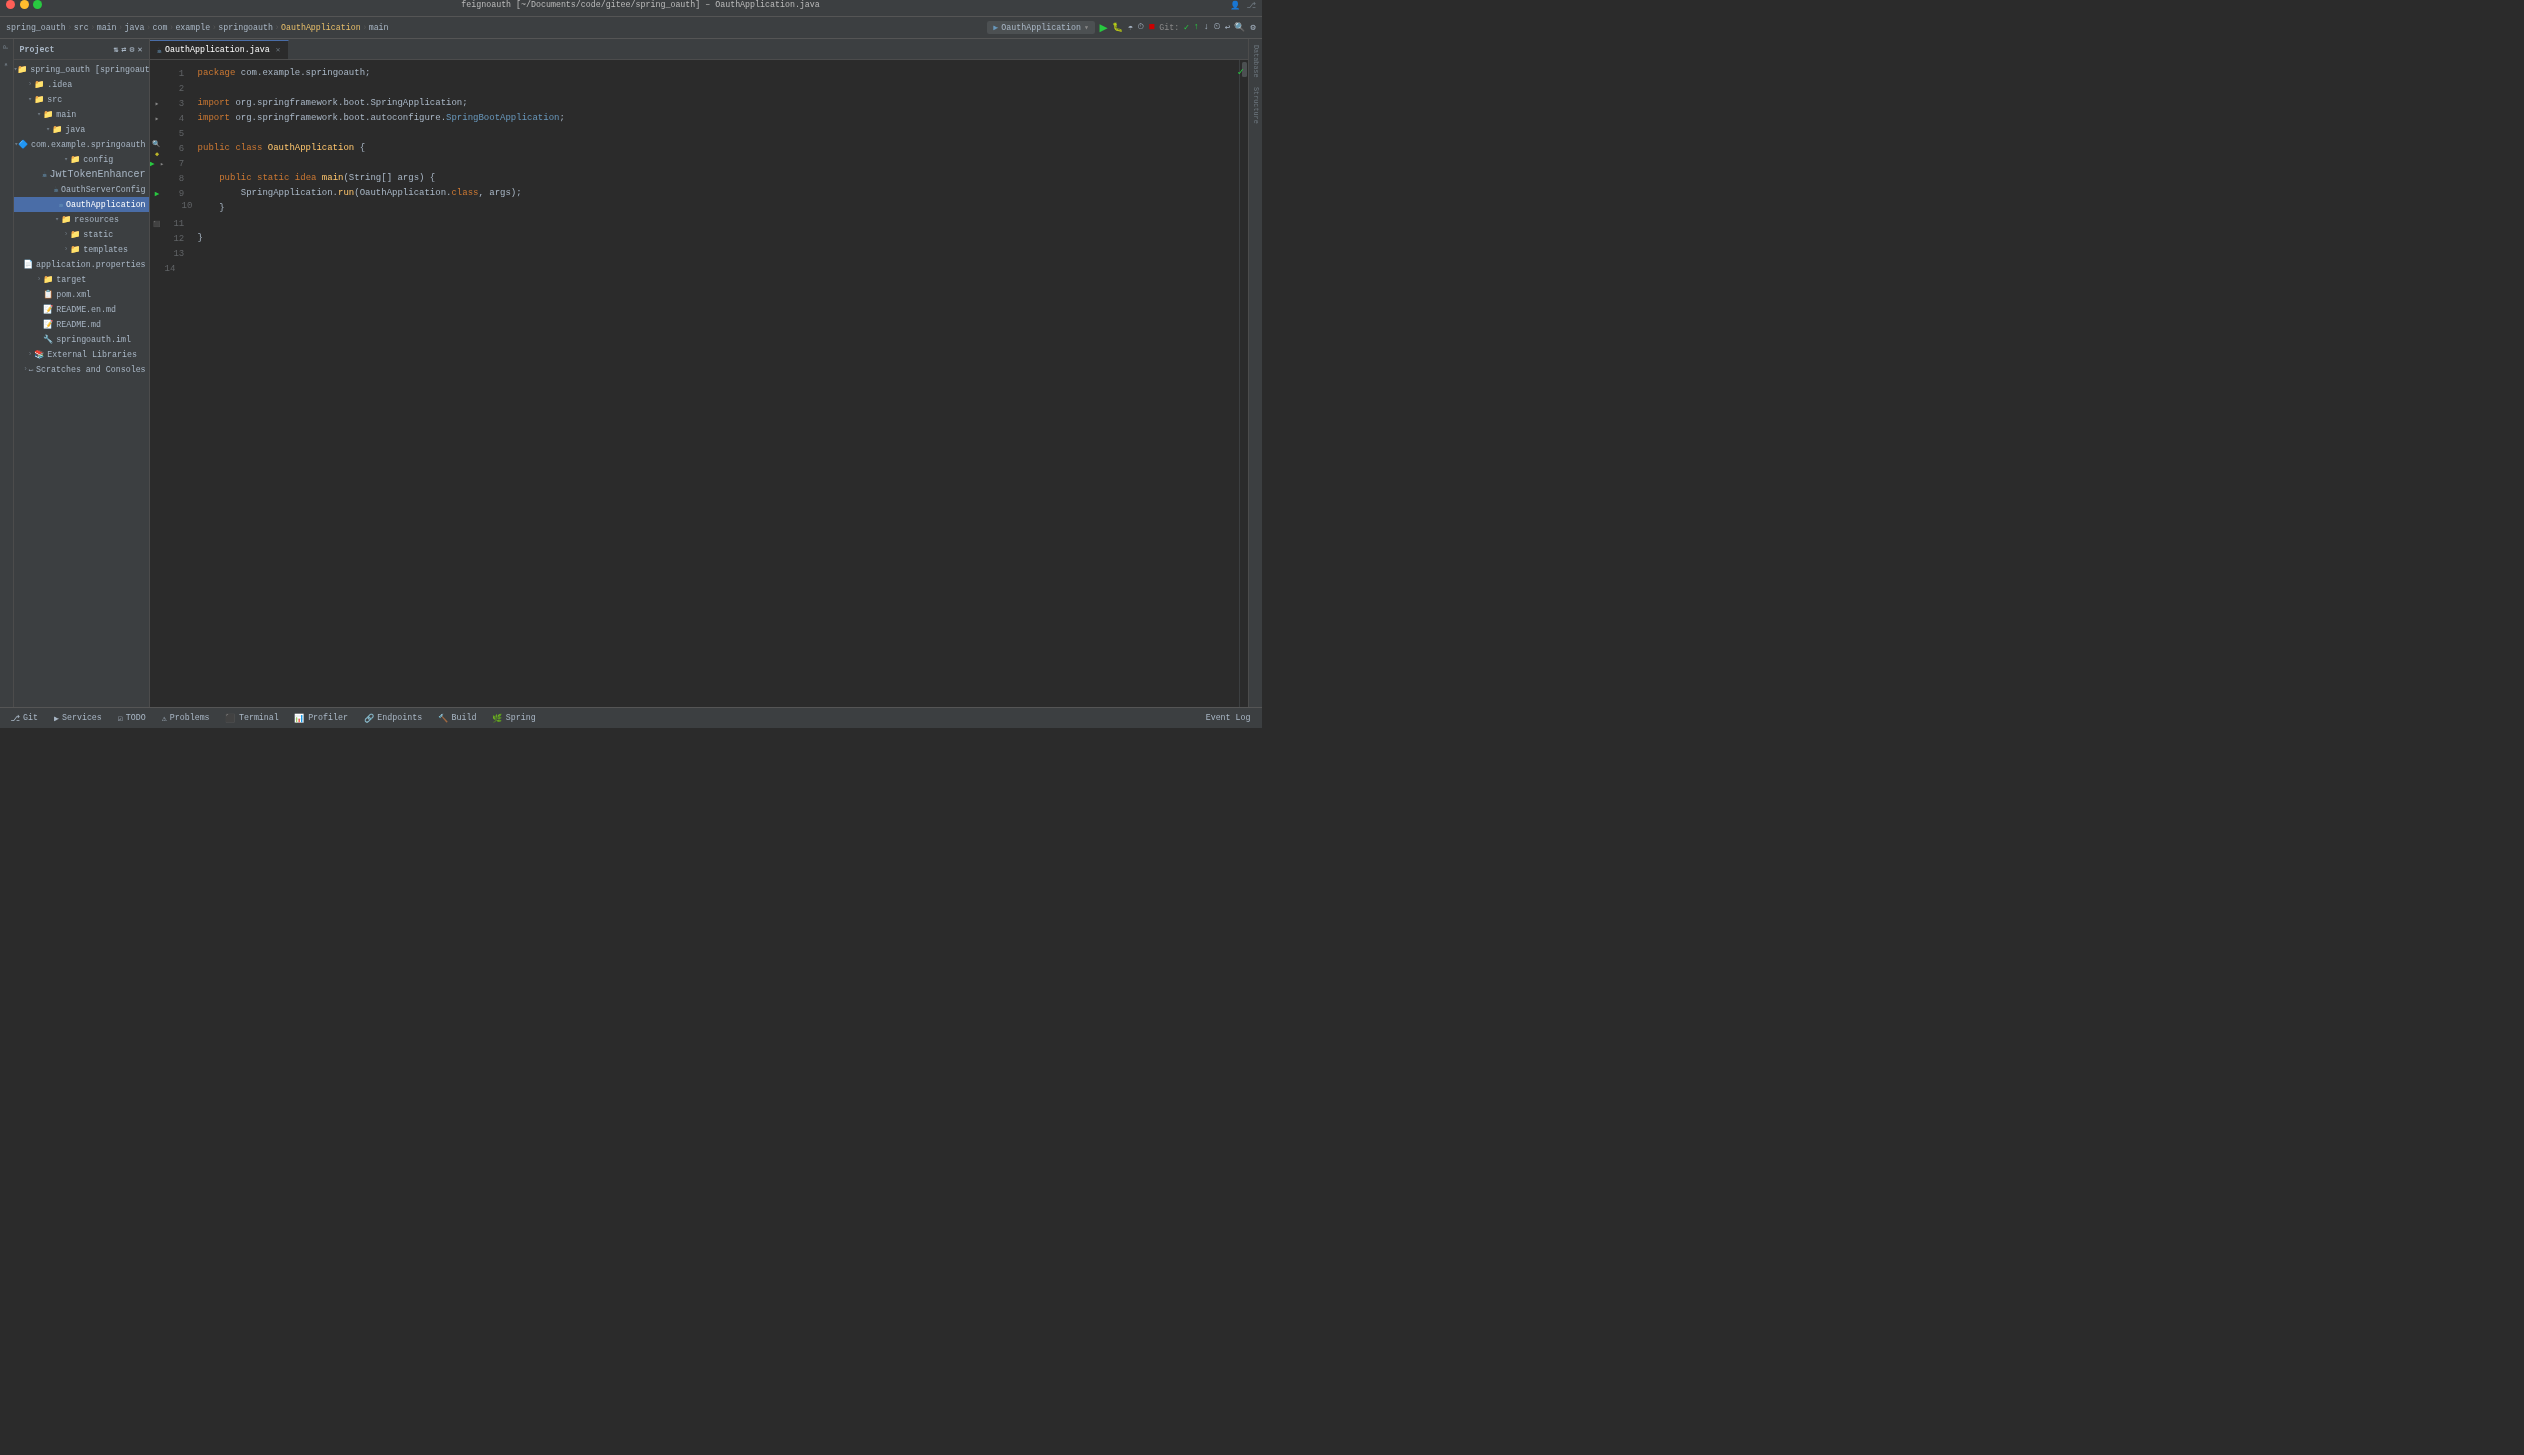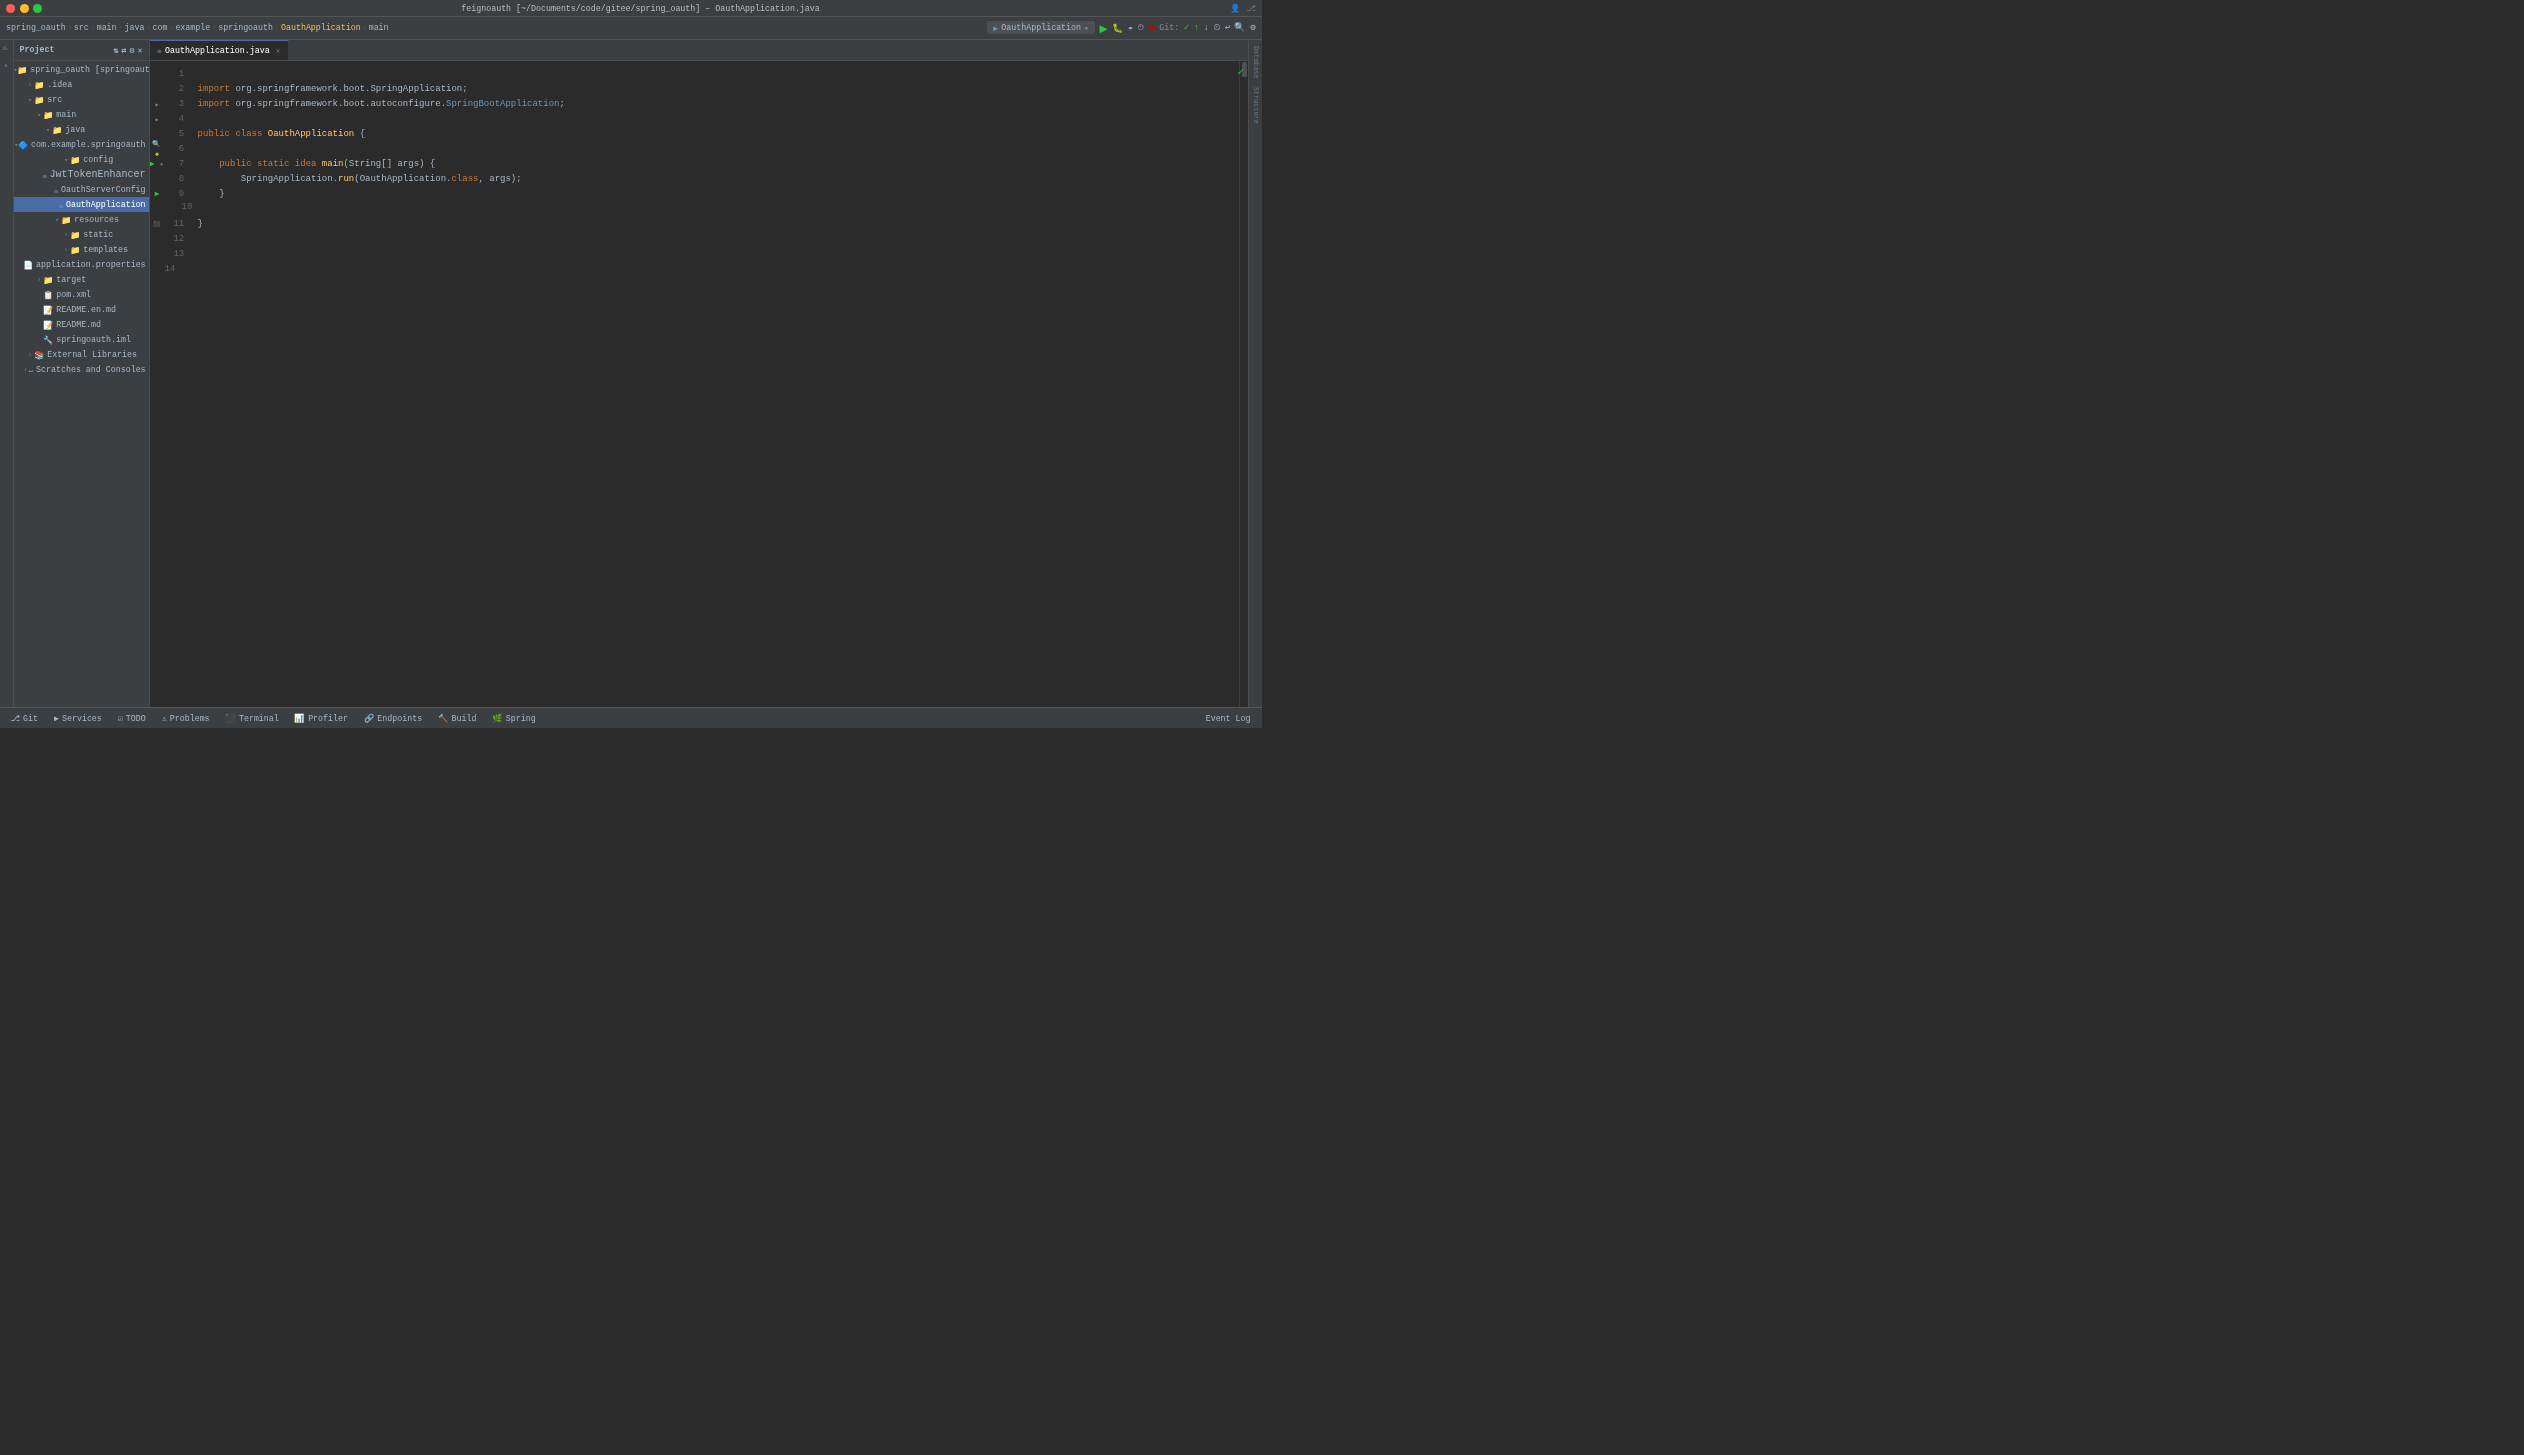--- a/index.html
+++ b/index.html
@@ -12,22 +12,22 @@
       height: 728px;
       overflow: hidden;
       position: relative;
     }
 
     
     .titlebar {
       height: 16.6px;
       background: #3c3f41;
       display: flex;
-      align-items: center;
-      padding: 8px 6px;
+      align-items: flex-start;
+      padding: 0 6px;
       position: relative;
       border-bottom: 0.8px solid #555;
     }
     .traffic-lights {
       display: flex;
       gap: 4.5px;
       margin-right: 9px;
     }
     .traffic-light {
       width: 9px;
@@ -579,20 +579,23 @@
           </div>
 
           <div style="display:flex;height:15px;align-items:center;">
             <div style="width:15px;"></div>
             <div style="width:22.6px;color:#606366;font-size:9px;padding-right:3px;">14</div>
           </div>
         </div>
 
         <div style="flex:1;padding:6px 6px;font-size:9px;line-height:15px;overflow:auto;">
 
+          <div class="code-line">
+            <span style="color:#cc7832;">package </span><span style="color:#a9b7c6;">com.example.springoauth;</span>
+          </div>
 
           <div class="code-line">&nbsp;</div>
 
           <div class="code-line">
             <span style="color:#cc7832;">import </span><span style="color:#a9b7c6;">org.springframework.boot.SpringApplication;</span>
           </div>
 
           <div class="code-line">
             <span style="color:#cc7832;">import </span><span style="color:#a9b7c6;">org.springframework.boot.autoconfigure.</span><span style="color:#6897bb;">SpringBootApplication</span><span style="color:#a9b7c6;">;</span>
           </div>

